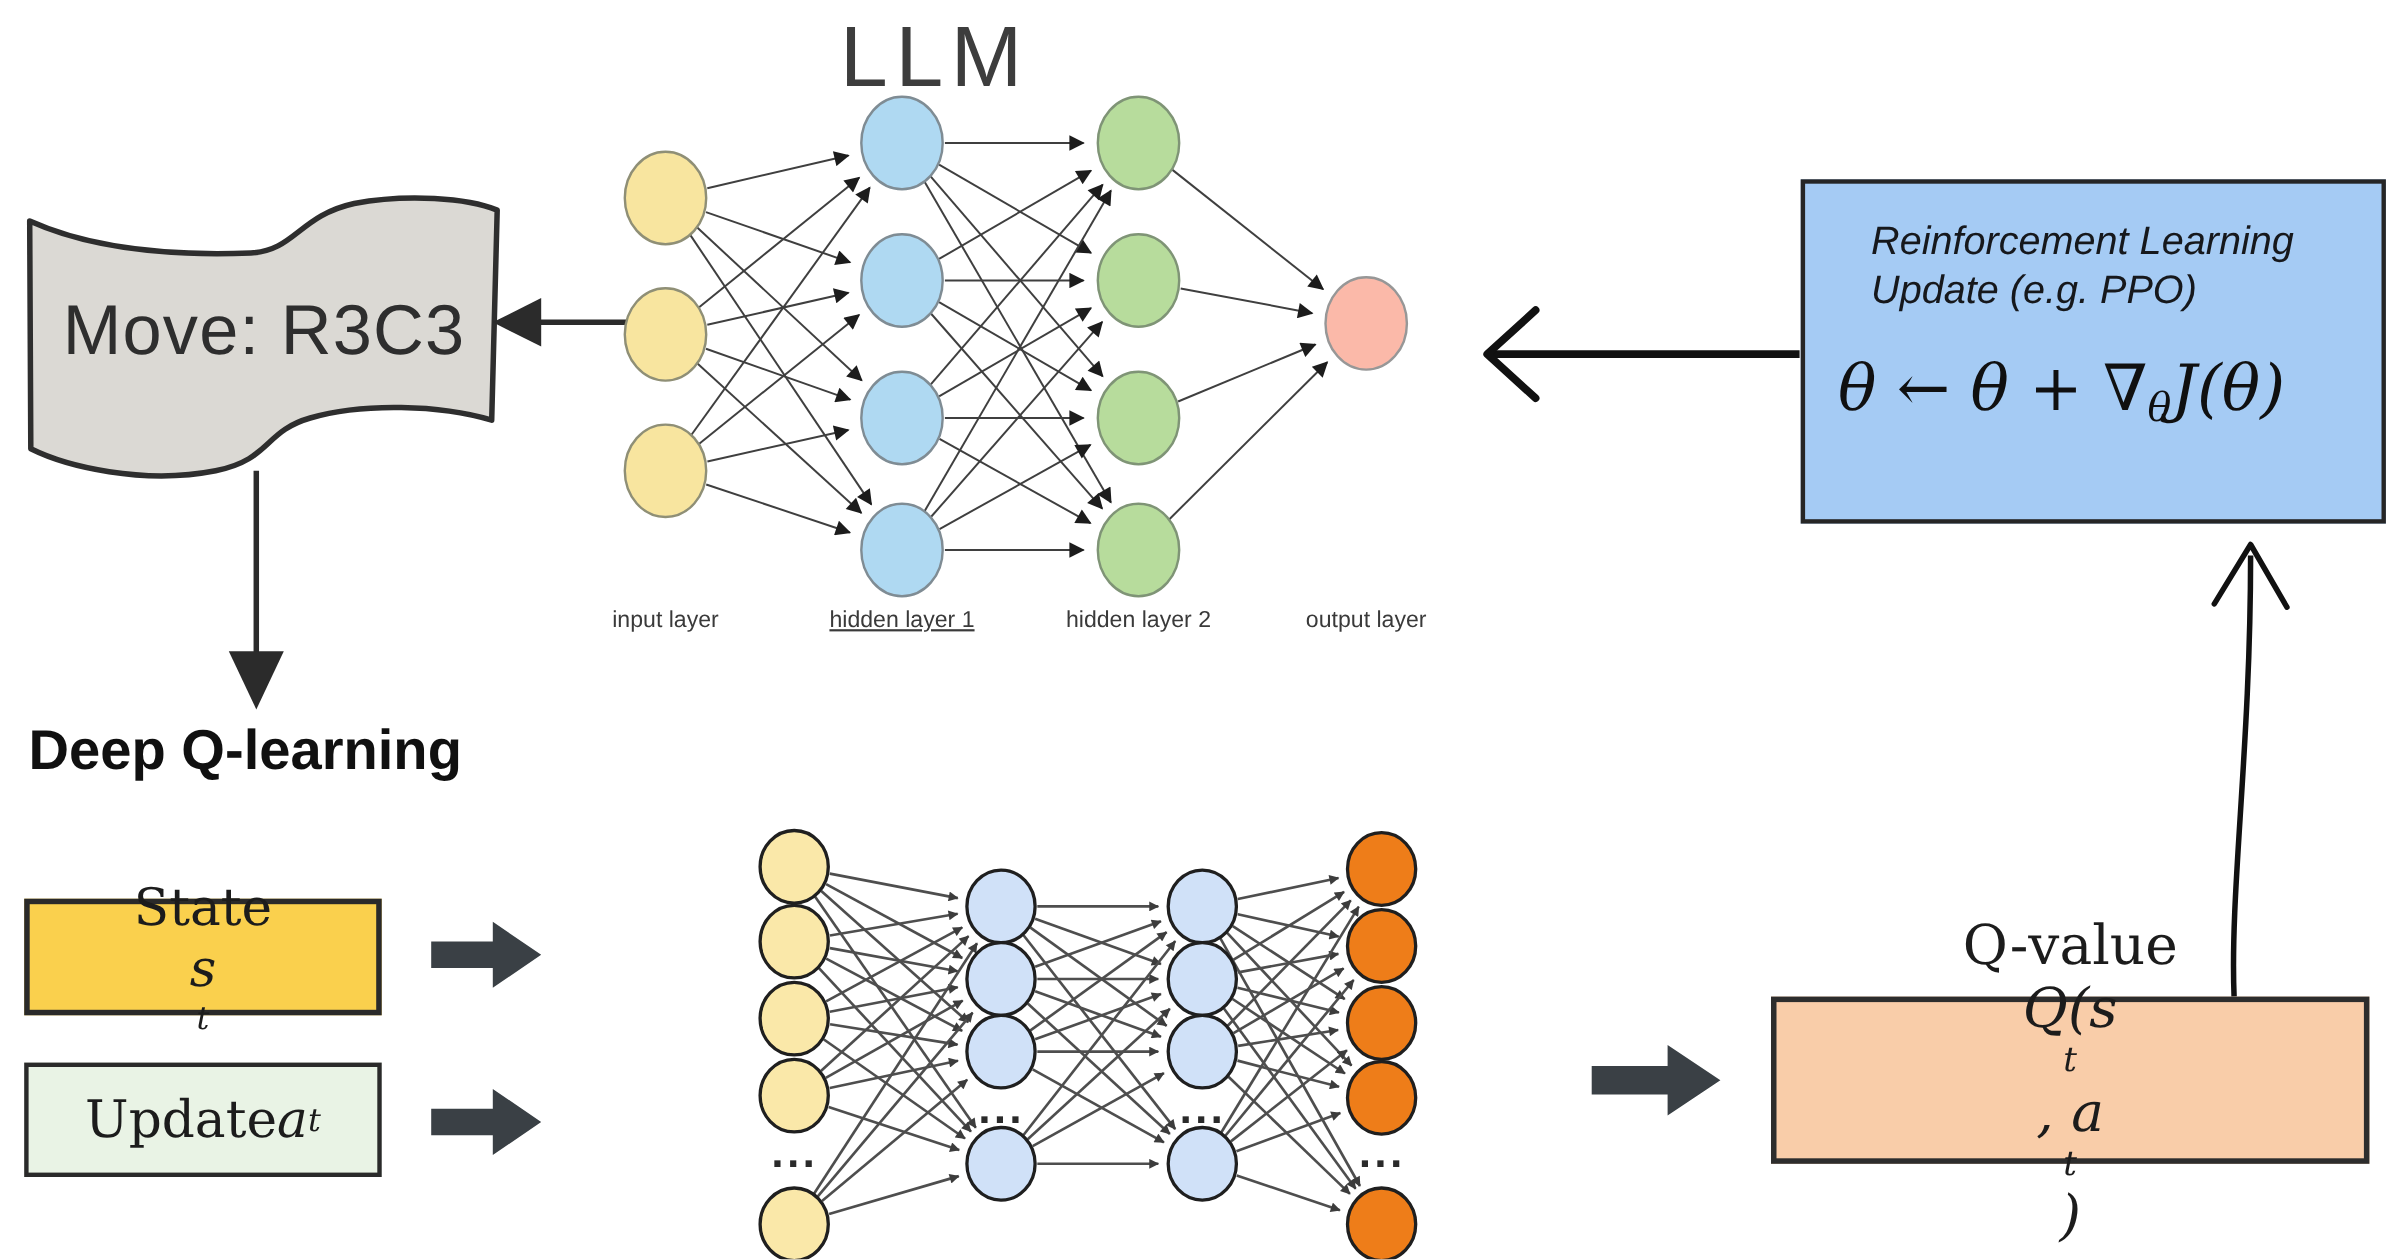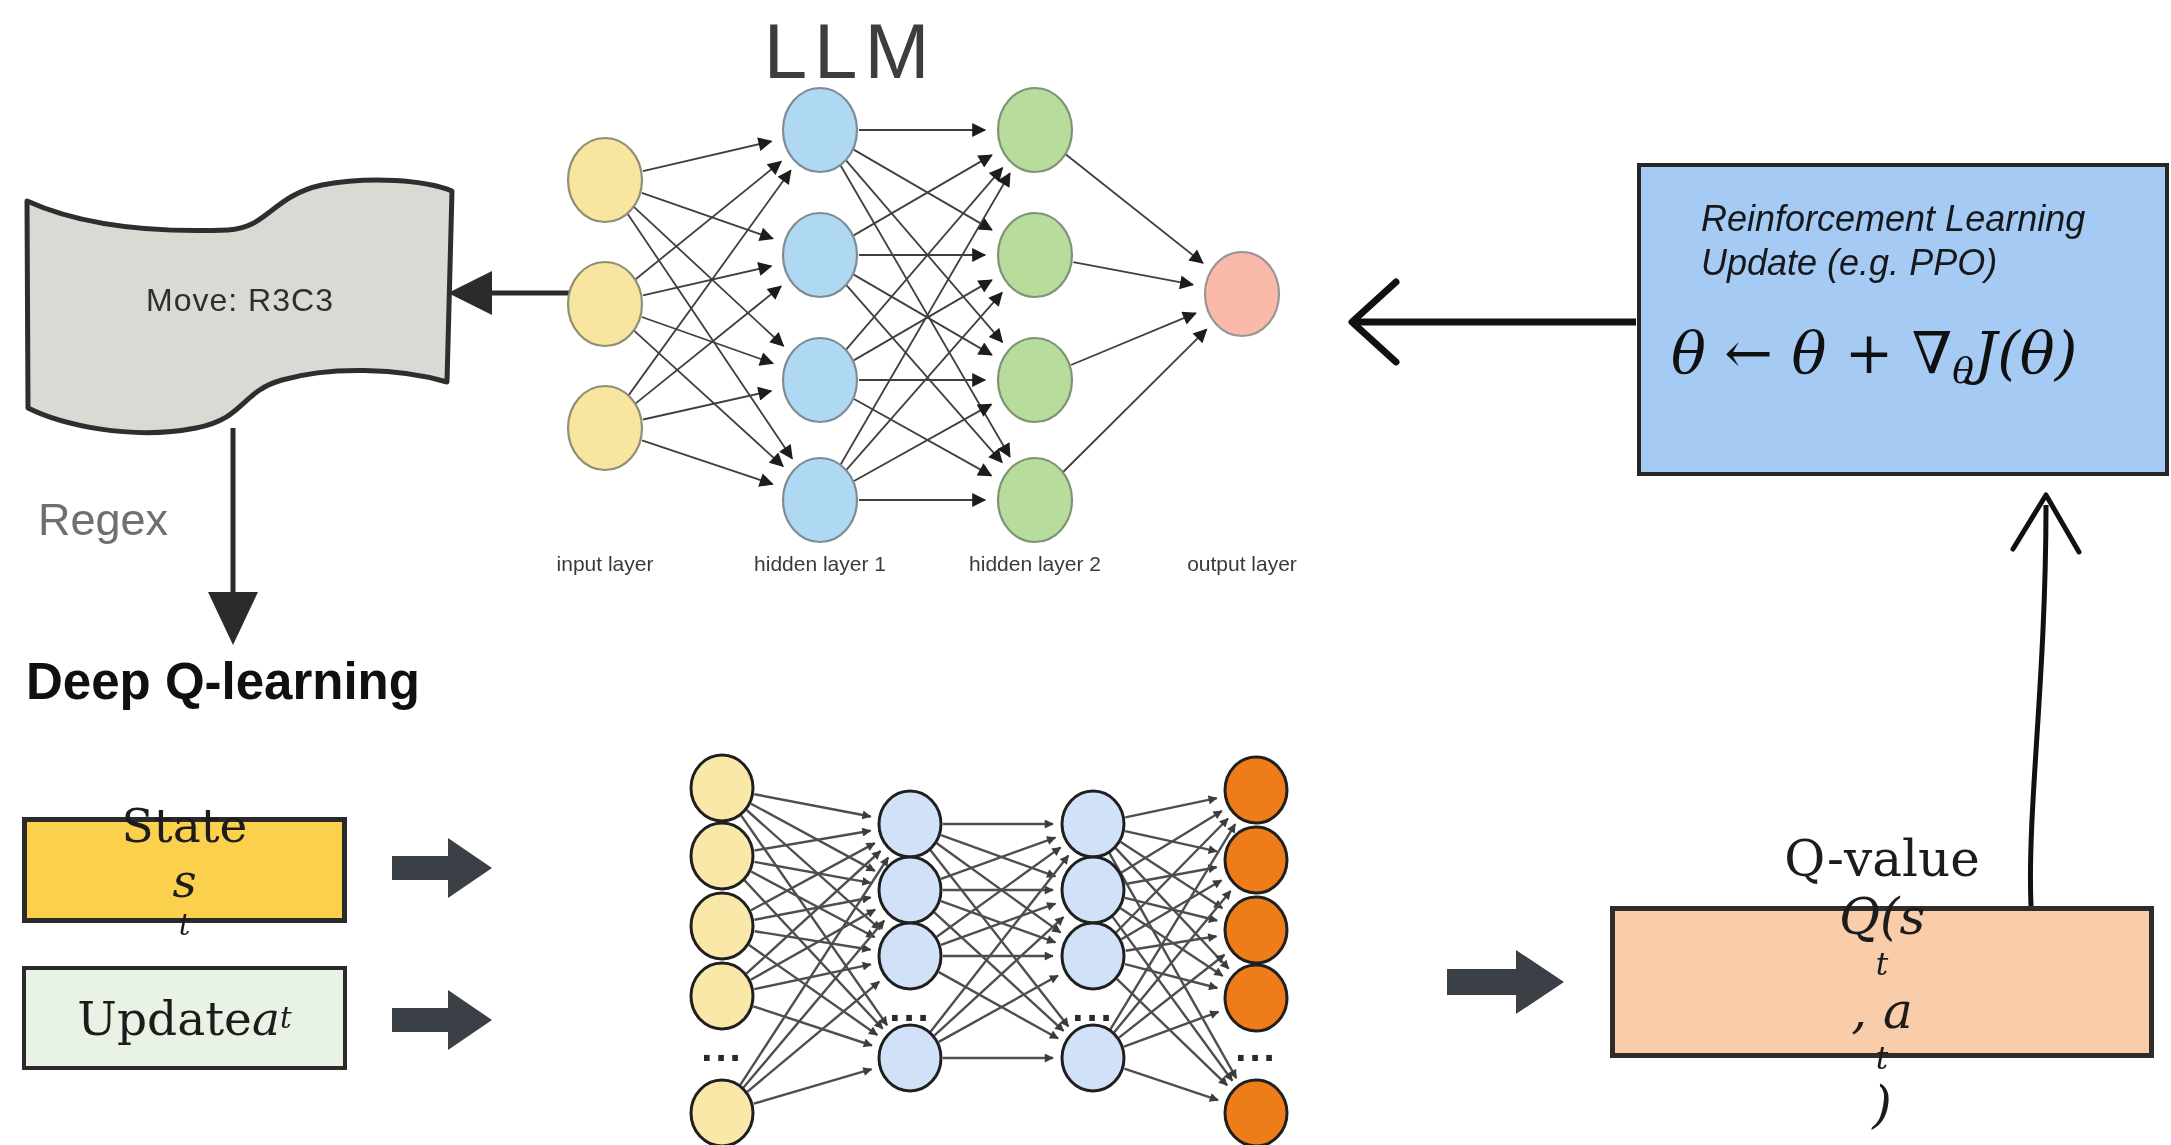--- a/index.html
+++ b/index.html
@@ -6,21 +6,21 @@
   #canvas{position:relative;width:2171px;height:1145px;background:#fff;overflow:hidden;
           font-family:"Liberation Sans",sans-serif;}
   #diagram-svg{position:absolute;left:0;top:0;width:2171px;height:1145px;}
   .abs{position:absolute;}
   .center-text{display:flex;align-items:center;justify-content:center;text-align:left;}
 
   .llm-title{left:700px;top:6px;width:300px;height:90px;font-size:78px;font-weight:300;
              letter-spacing:7px;color:#3d3d3d;}
   .layer-label{top:550px;width:240px;height:28px;font-size:21px;color:#3a3a3a;}
 
-  .move-text{left:50px;top:268px;width:380px;height:64px;font-size:32px;color:#2e2e2e;letter-spacing:1px;}
+  .move-text{left:50px;top:268px;width:380px;height:64px;font-size:64px;color:#2e2e2e;letter-spacing:1px;}
   .regex{left:38px;top:494px;width:220px;height:56px;font-size:45px;font-weight:500;}
   .dqn-heading{left:26px;top:652px;width:480px;height:70px;font-size:51px;font-weight:700;color:#101010;}
 
   .io-box{left:22px;width:325px;border:5px solid #2a2a2a;box-sizing:border-box;
           font-family:"DejaVu Serif",serif;font-size:47px;color:#1c1c1c;}
   .state-box{top:817px;height:106px;flex-direction:column;}
   .action-box{top:966px;height:104px;border-width:4px;}
   .mvar{font-style:italic;}
   .msub{font-style:italic;font-size:0.62em;vertical-align:-0.28em;}
 
@@ -211,27 +211,26 @@
         <ellipse cx="1256" cy="930" rx="31" ry="33" fill="#EE7D19" stroke="#1F1F1F" stroke-width="3"></ellipse>
         <ellipse cx="1256" cy="998" rx="31" ry="33" fill="#EE7D19" stroke="#1F1F1F" stroke-width="3"></ellipse>
         <ellipse cx="1256" cy="1113" rx="31" ry="33" fill="#EE7D19" stroke="#1F1F1F" stroke-width="3"></ellipse>
         <text x="1256" y="1061" text-anchor="middle" class="net-dots">...</text>
       </g>
   </svg>
 
   <div class="abs center-text llm-title">LLM</div>
 
   <div class="abs center-text layer-label" style="left:485px;">input layer</div>
-  <div class="abs center-text layer-label" style="left:700px;">hidden layer 1</div>
+  <div class="abs center-text layer-label" style="left:700px;text-decoration:underline;">hidden layer 1</div>
   <div class="abs center-text layer-label" style="left:915px;">hidden layer 2</div>
   <div class="abs center-text layer-label" style="left:1122px;">output layer</div>
 
   <div class="abs center-text move-text">Move: R3C3</div>
 
-  <div class="abs regex" style="color: rgb(111, 111, 111);">Regex</div>
 
   <div class="abs dqn-heading">Deep Q-learning</div>
 
   <div class="abs center-text io-box state-box" style="background-color: rgb(250, 208, 77);">
     <span>State </span>
     <span class="mvar">s</span>
     <span class="msub">t</span>
   </div>
 
   <div class="abs center-text io-box action-box" style="background-color: rgb(233, 243, 229);">

